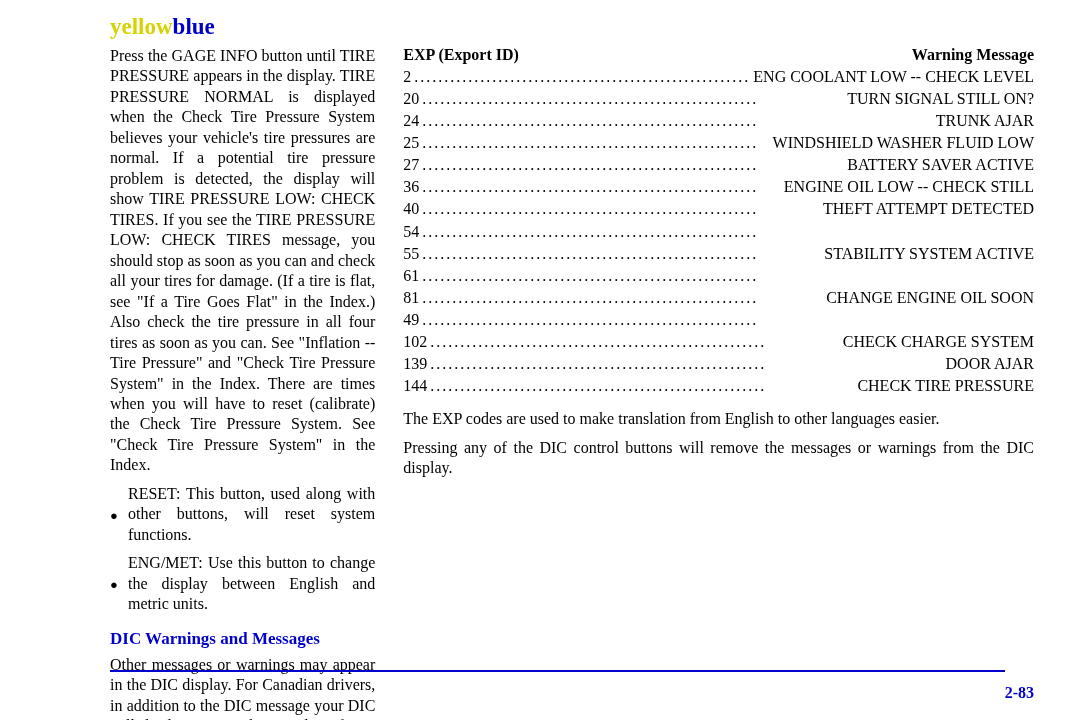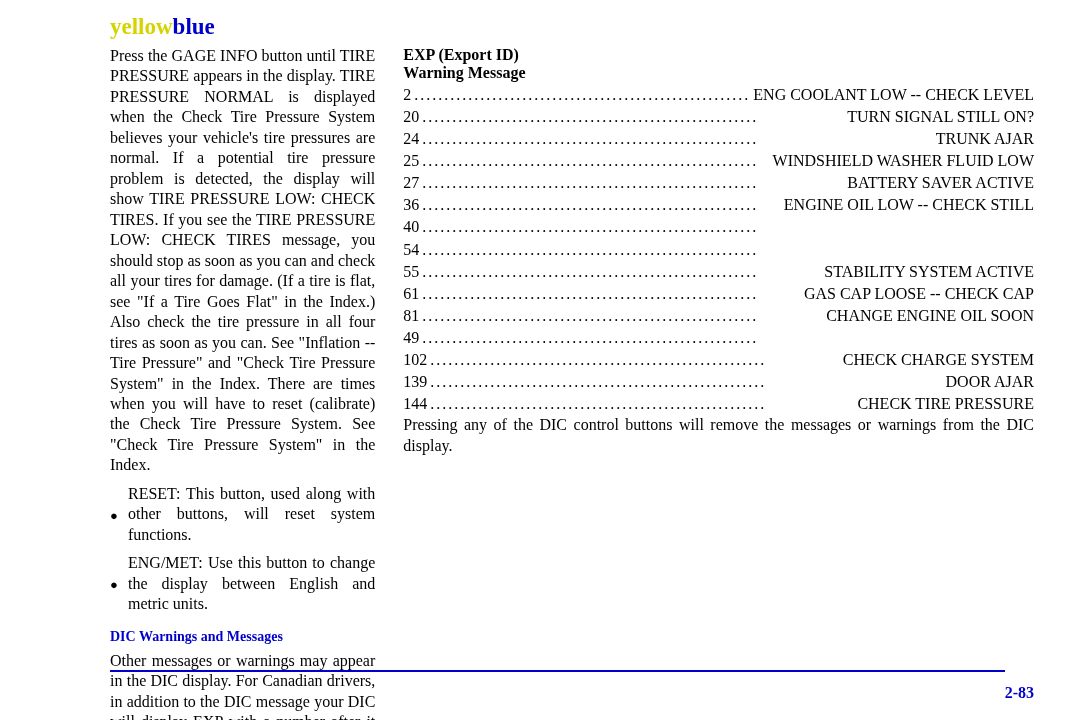--- a/index.html
+++ b/index.html
@@ -51,29 +51,28 @@
       font-size: 13px;
       padding-top: 3px;
     }
     .bullet-text {
       flex: 1;
       text-align: justify;
     }
     .section-heading {
       color: #0000cc;
       font-weight: bold;
-      font-size: 14px;
+      font-size: 17px;
       margin: 14px 0 6px 0;
     }
     .table-header {
       display: flex;
-      justify-content: center;
+      justify-content: space-between;
       font-weight: bold;
       margin-bottom: 2px;
-      flex-direction: column;
     }
     .exp-row {
       display: flex;
       align-items: baseline;
       white-space: nowrap;
       line-height: 1.38;
     }
     .exp-id {
       flex-shrink: 0;
     }
@@ -163,34 +162,34 @@
           <span class="exp-msg">BATTERY SAVER ACTIVE</span>
         </div>
         <div class="exp-row">
           <span class="exp-id">36</span>
           <span class="dots">........................................................</span>
           <span class="exp-msg">ENGINE OIL LOW -- CHECK STILL</span>
         </div>
         <div class="exp-row">
           <span class="exp-id">40</span>
           <span class="dots">........................................................</span>
+          <span class="exp-msg">THEFT ATTEMPT DETECTED</span>
         </div>
         <div class="exp-row">
           <span class="exp-id">54</span>
           <span class="dots">........................................................</span>
         </div>
         <div class="exp-row">
           <span class="exp-id">55</span>
           <span class="dots">........................................................</span>
           <span class="exp-msg">STABILITY SYSTEM ACTIVE</span>
         </div>
         <div class="exp-row">
           <span class="exp-id">61</span>
           <span class="dots">........................................................</span>
-          <span class="exp-msg">GAS CAP LOOSE -- CHECK CAP</span>
         </div>
         <div class="exp-row">
           <span class="exp-id">81</span>
           <span class="dots">........................................................</span>
           <span class="exp-msg">CHANGE ENGINE OIL SOON</span>
         </div>
         <div class="exp-row">
           <span class="exp-id">49</span>
           <span class="dots">........................................................</span>
         </div>
@@ -204,18 +203,19 @@
           <span class="dots">........................................................</span>
           <span class="exp-msg">DOOR AJAR</span>
         </div>
         <div class="exp-row">
           <span class="exp-id">144</span>
           <span class="dots">........................................................</span>
           <span class="exp-msg">CHECK TIRE PRESSURE</span>
         </div>
       </div>
 
+    <p class="para" style="margin-top:12px;">The EXP codes are used to make translation from English to other languages easier.</p>
     <p class="para">Pressing any of the DIC control buttons will remove the messages or warnings from the DIC display.</p>
   </div>
 </div>
 
 <div class="page-rule"></div>
 <div class="page-number">2-83</div>
 
 </body></html>

